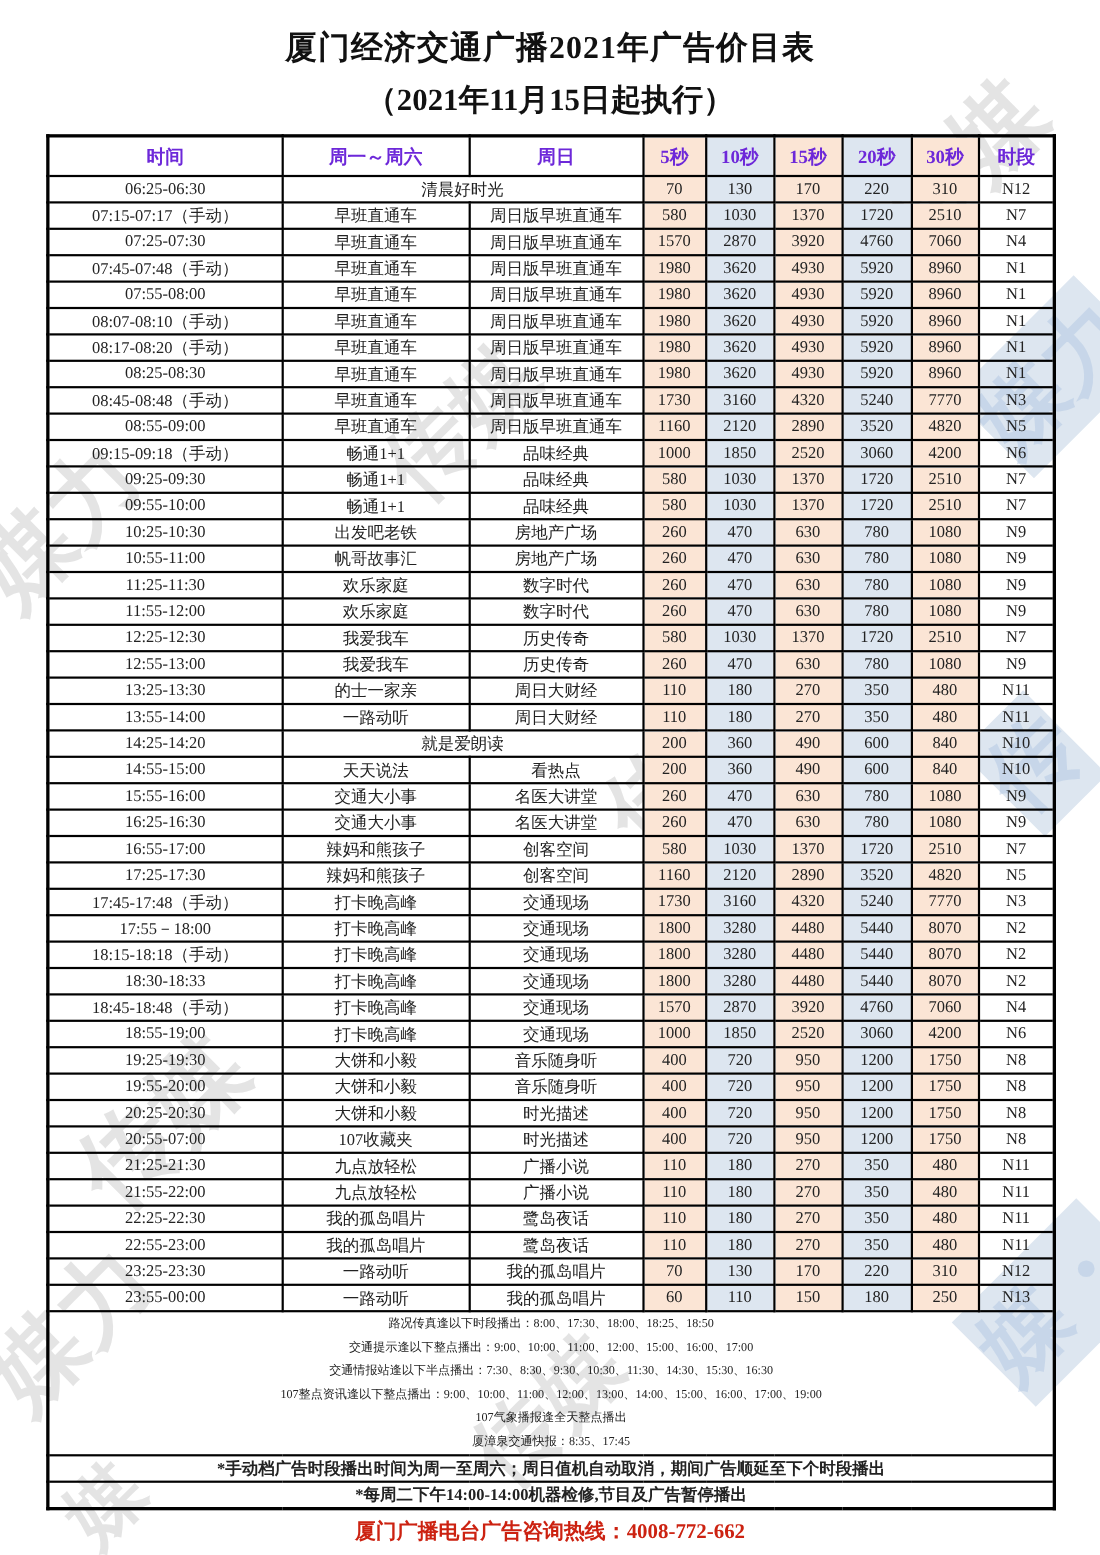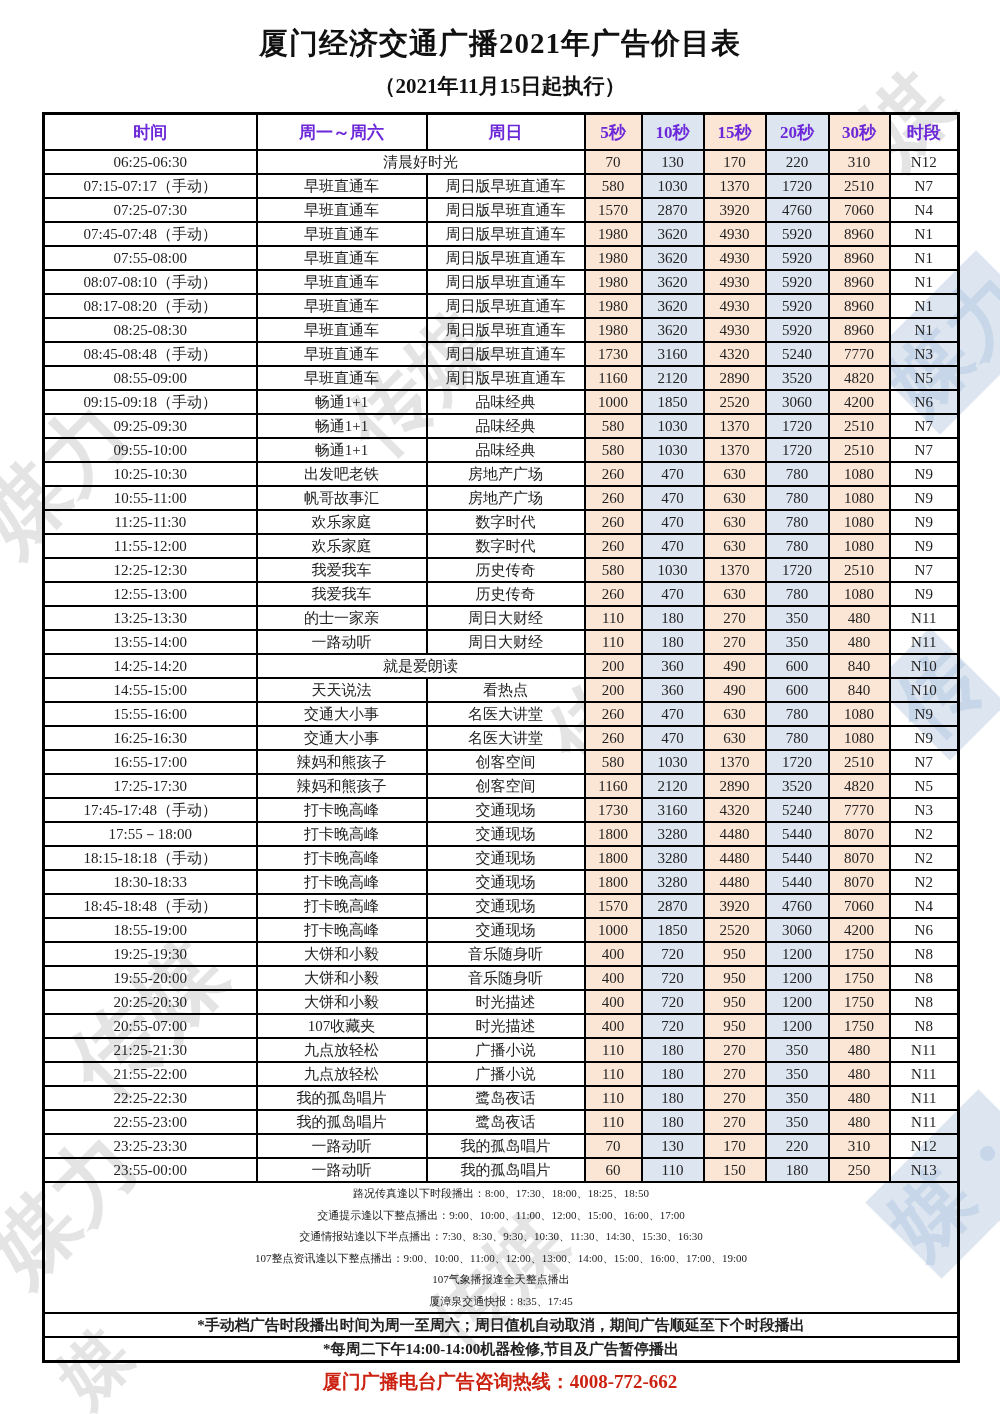--- a/index.html
+++ b/index.html
@@ -8,21 +8,21 @@
 
   
   .wm-layer{position:absolute;inset:0;z-index:0;pointer-events:none;}
   .wm{position:absolute;font-weight:bold;white-space:nowrap;transform:rotate(-45deg);font-family:"Liberation Serif","DejaVu Serif",serif;}
   .wm.gray{color:rgba(185,185,185,0.38);}
   .wm.blue{color:rgba(170,192,224,0.42);}
 
   .content{position:relative;z-index:1;}
 
   .doc-title{padding-top:24px;text-align:center;font-size:29px;font-weight:bold;color:#111;letter-spacing:1px;}
-  .doc-subtitle{margin-top:8px;text-align:center;font-size:21px;font-weight:bold;color:#111;}
+  .doc-subtitle{margin-top:8px;text-align:center;font-size:28px;font-weight:bold;color:#111;}
 
   table.price{border-collapse:collapse;table-layout:fixed;width:915px;margin:12px 0 0 42px;border:3px solid #000;}
   table.price th, table.price td{border:2px solid #000;font-size:15px;color:#222;text-align:center;overflow:hidden;white-space:nowrap;padding:0;}
   table.price thead th{height:34px;font-size:17px;font-weight:bold;color:#6d28d9;}
   table.price tbody td{height:22px;}
   td.time{text-align:left;padding-left:20px;font-size:15.5px;}
   .peach{background:#fbe5d5;}
   .blue{background:#dde6f0;}
   td.slot{font-size:14px;}
 

